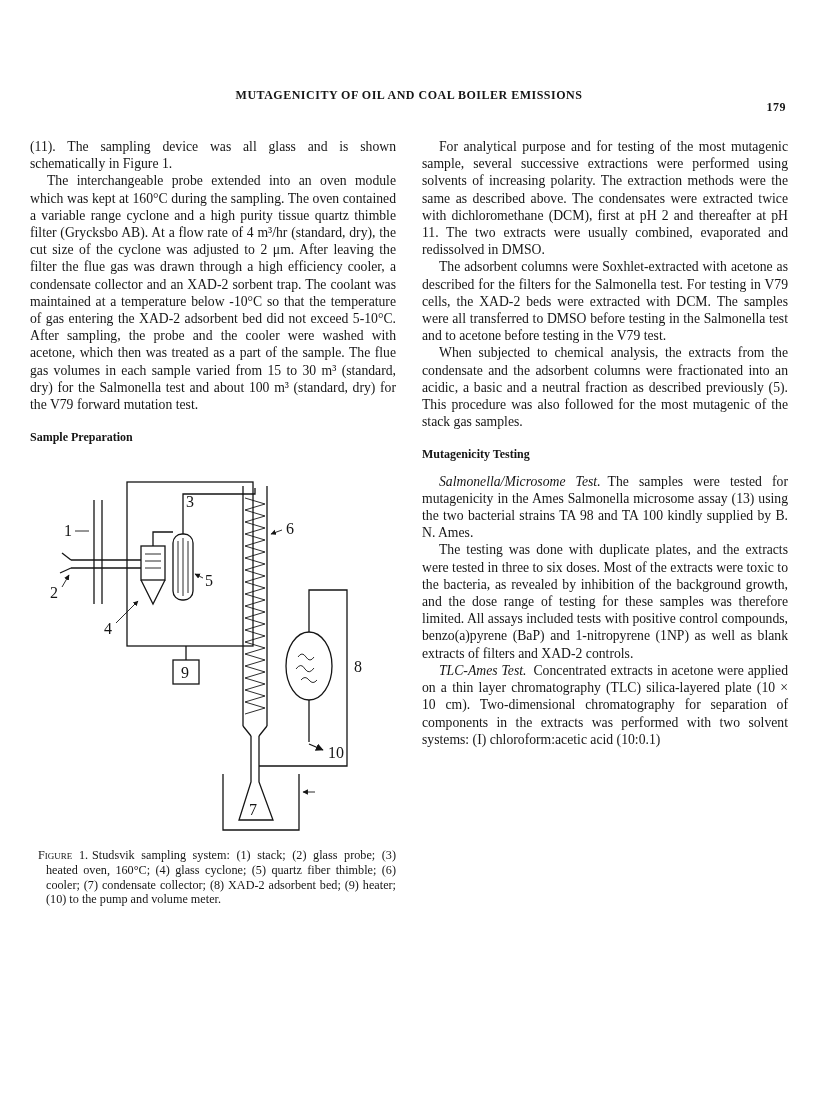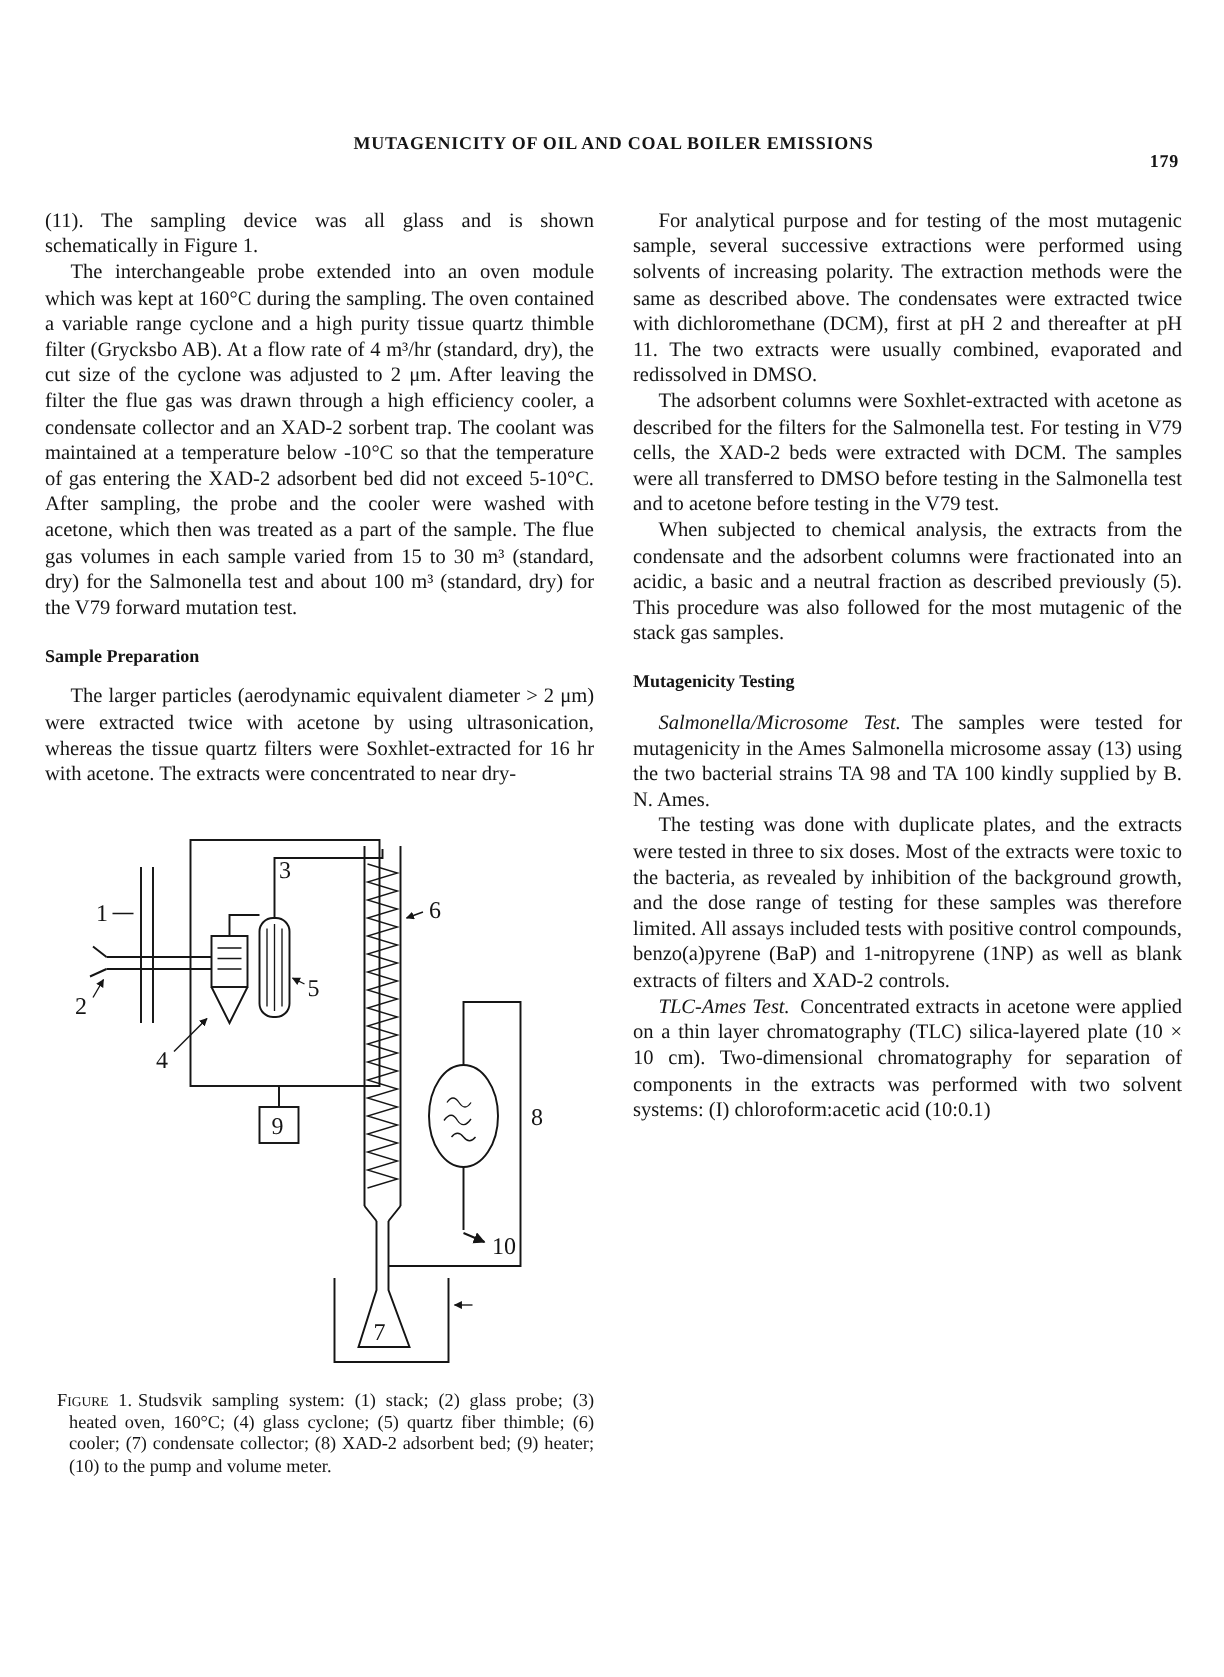--- a/index.html
+++ b/index.html
@@ -82,21 +82,20 @@
   </div>
 
   <div class="columns">
 
     <div class="col">
       <p>(11). The sampling device was all glass and is shown schematically in Figure 1.</p>
       <p class="indent">The interchangeable probe extended into an oven module which was kept at 160°C during the sampling. The oven contained a variable range cyclone and a high purity tissue quartz thimble filter (Grycksbo AB). At a flow rate of 4 m³/hr (standard, dry), the cut size of the cyclone was adjusted to 2 μm. After leaving the filter the flue gas was drawn through a high efficiency cooler, a condensate collector and an XAD-2 sorbent trap. The coolant was maintained at a temperature below -10°C so that the temperature of gas entering the XAD-2 adsorbent bed did not exceed 5-10°C. After sampling, the probe and the cooler were washed with acetone, which then was treated as a part of the sample. The flue gas volumes in each sample varied from 15 to 30 m³ (standard, dry) for the Salmonella test and about 100 m³ (standard, dry) for the V79 forward mutation test.</p>
 
       <h2 class="section-heading">Sample Preparation</h2>
 
-      <p class="indent">The larger particles (aerodynamic equivalent diameter &gt; 2 μm) were extracted twice with acetone by using ultrasonication, whereas the tissue quartz filters were Soxhlet-extracted for 16 hr with acetone. The extracts were concentrated to near dry-</p>
 
       <div class="figure-wrap">
         <svg viewBox="0 0 352 368" width="352" height="368">
           <defs>
             <marker id="ah" markerWidth="8" markerHeight="8" refX="5.5" refY="3" orient="auto">
               <path d="M0 0 L6 3 L0 6 Z" fill="#151515"></path>
             </marker>
           </defs>
 
           <g>

